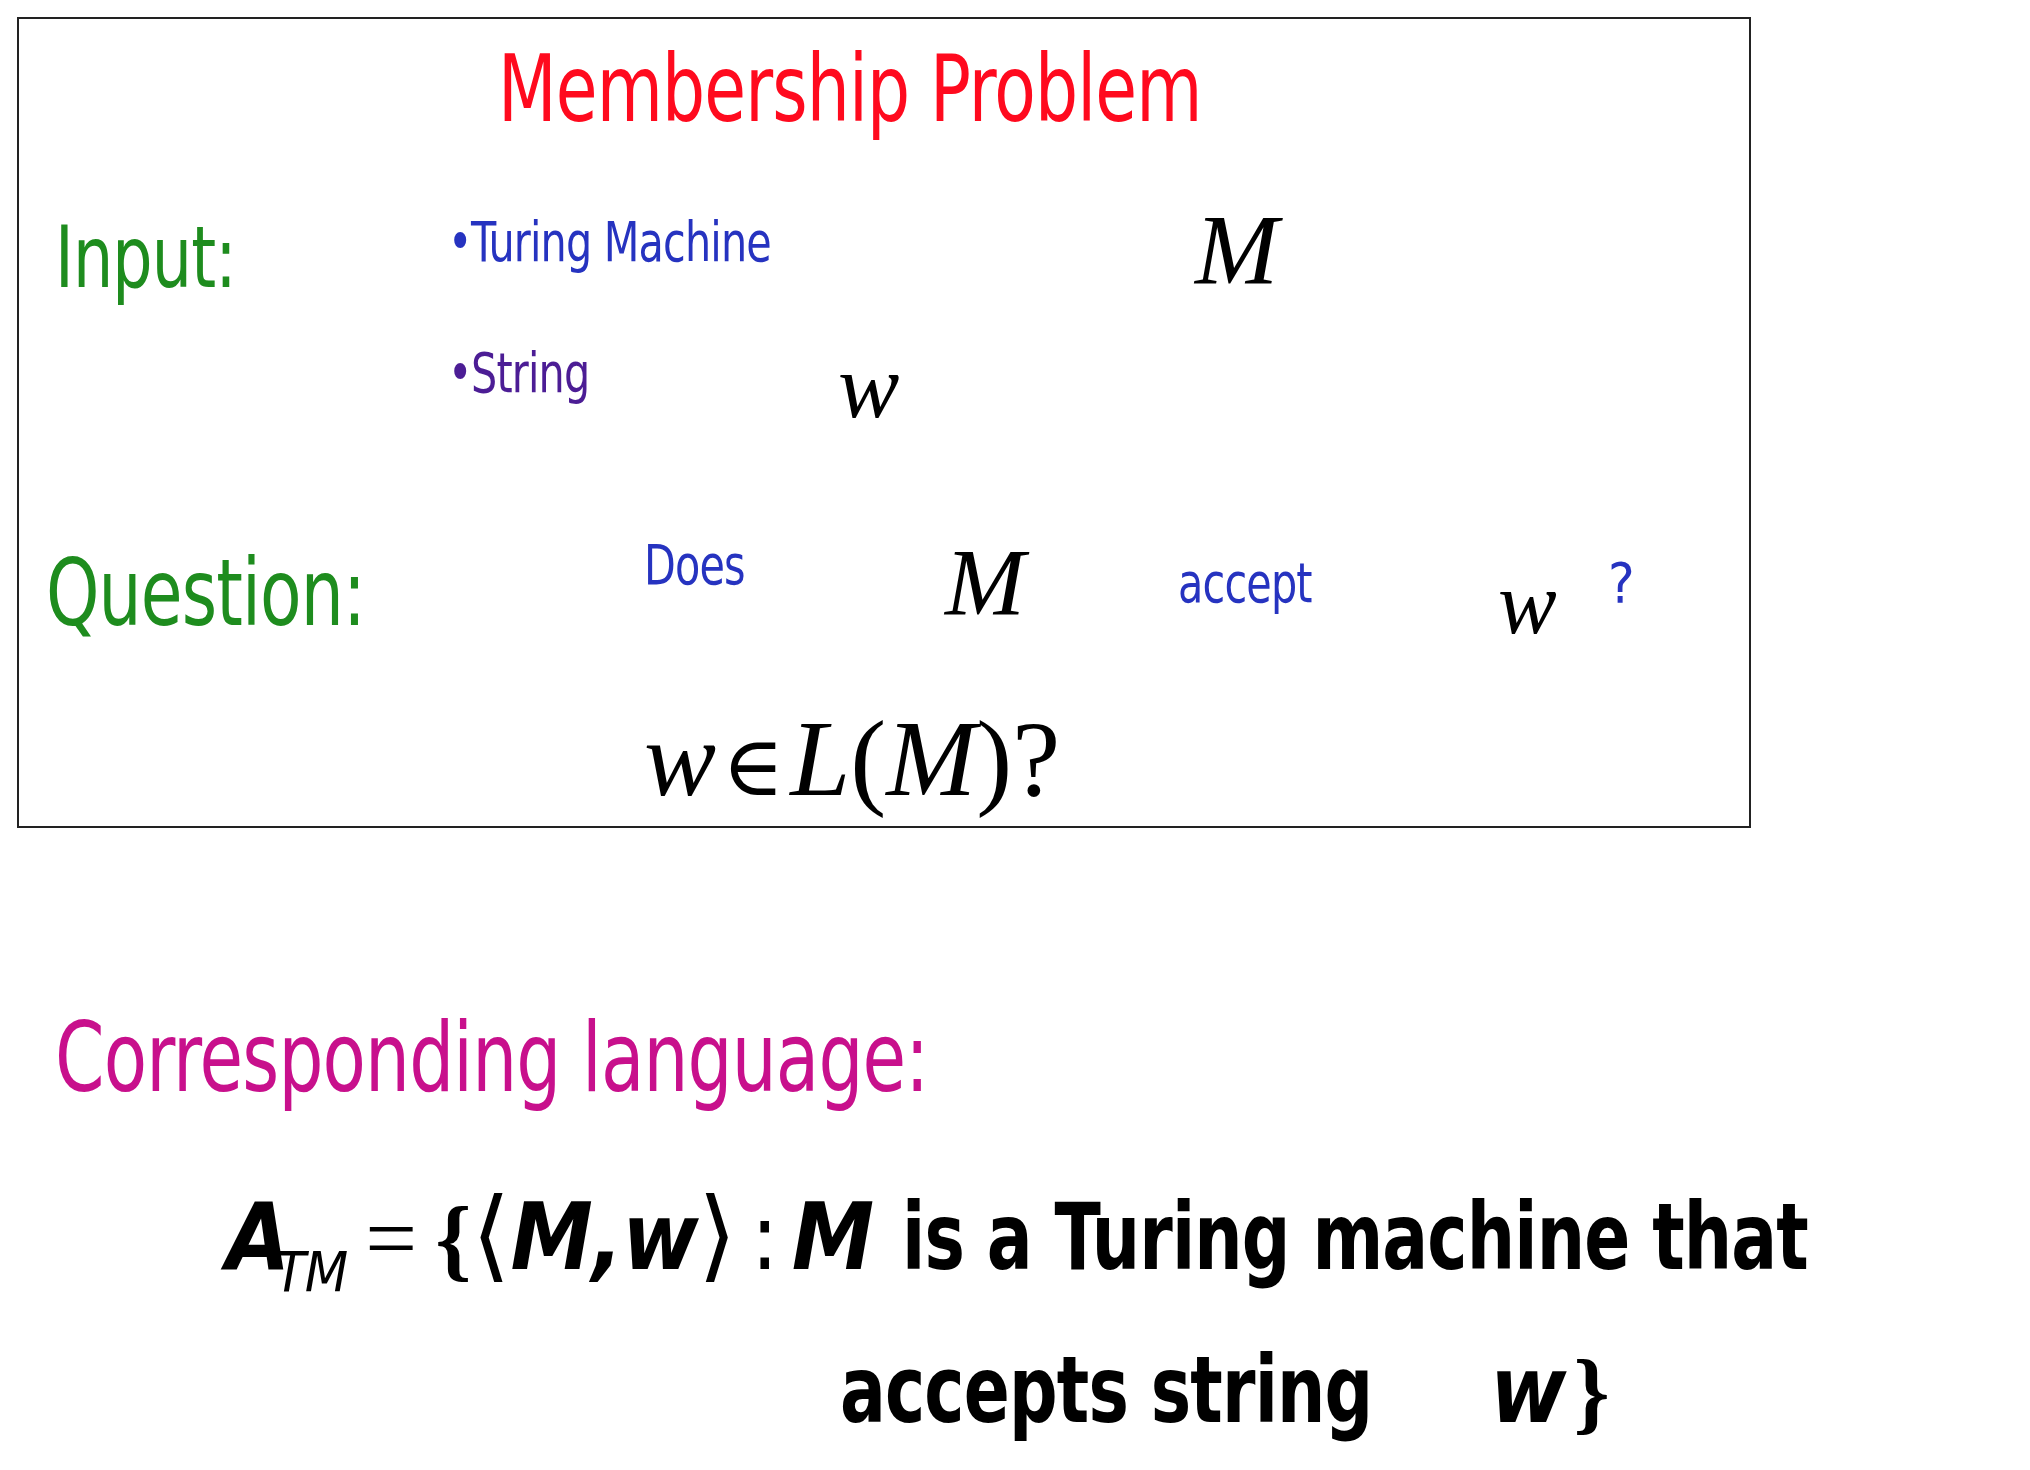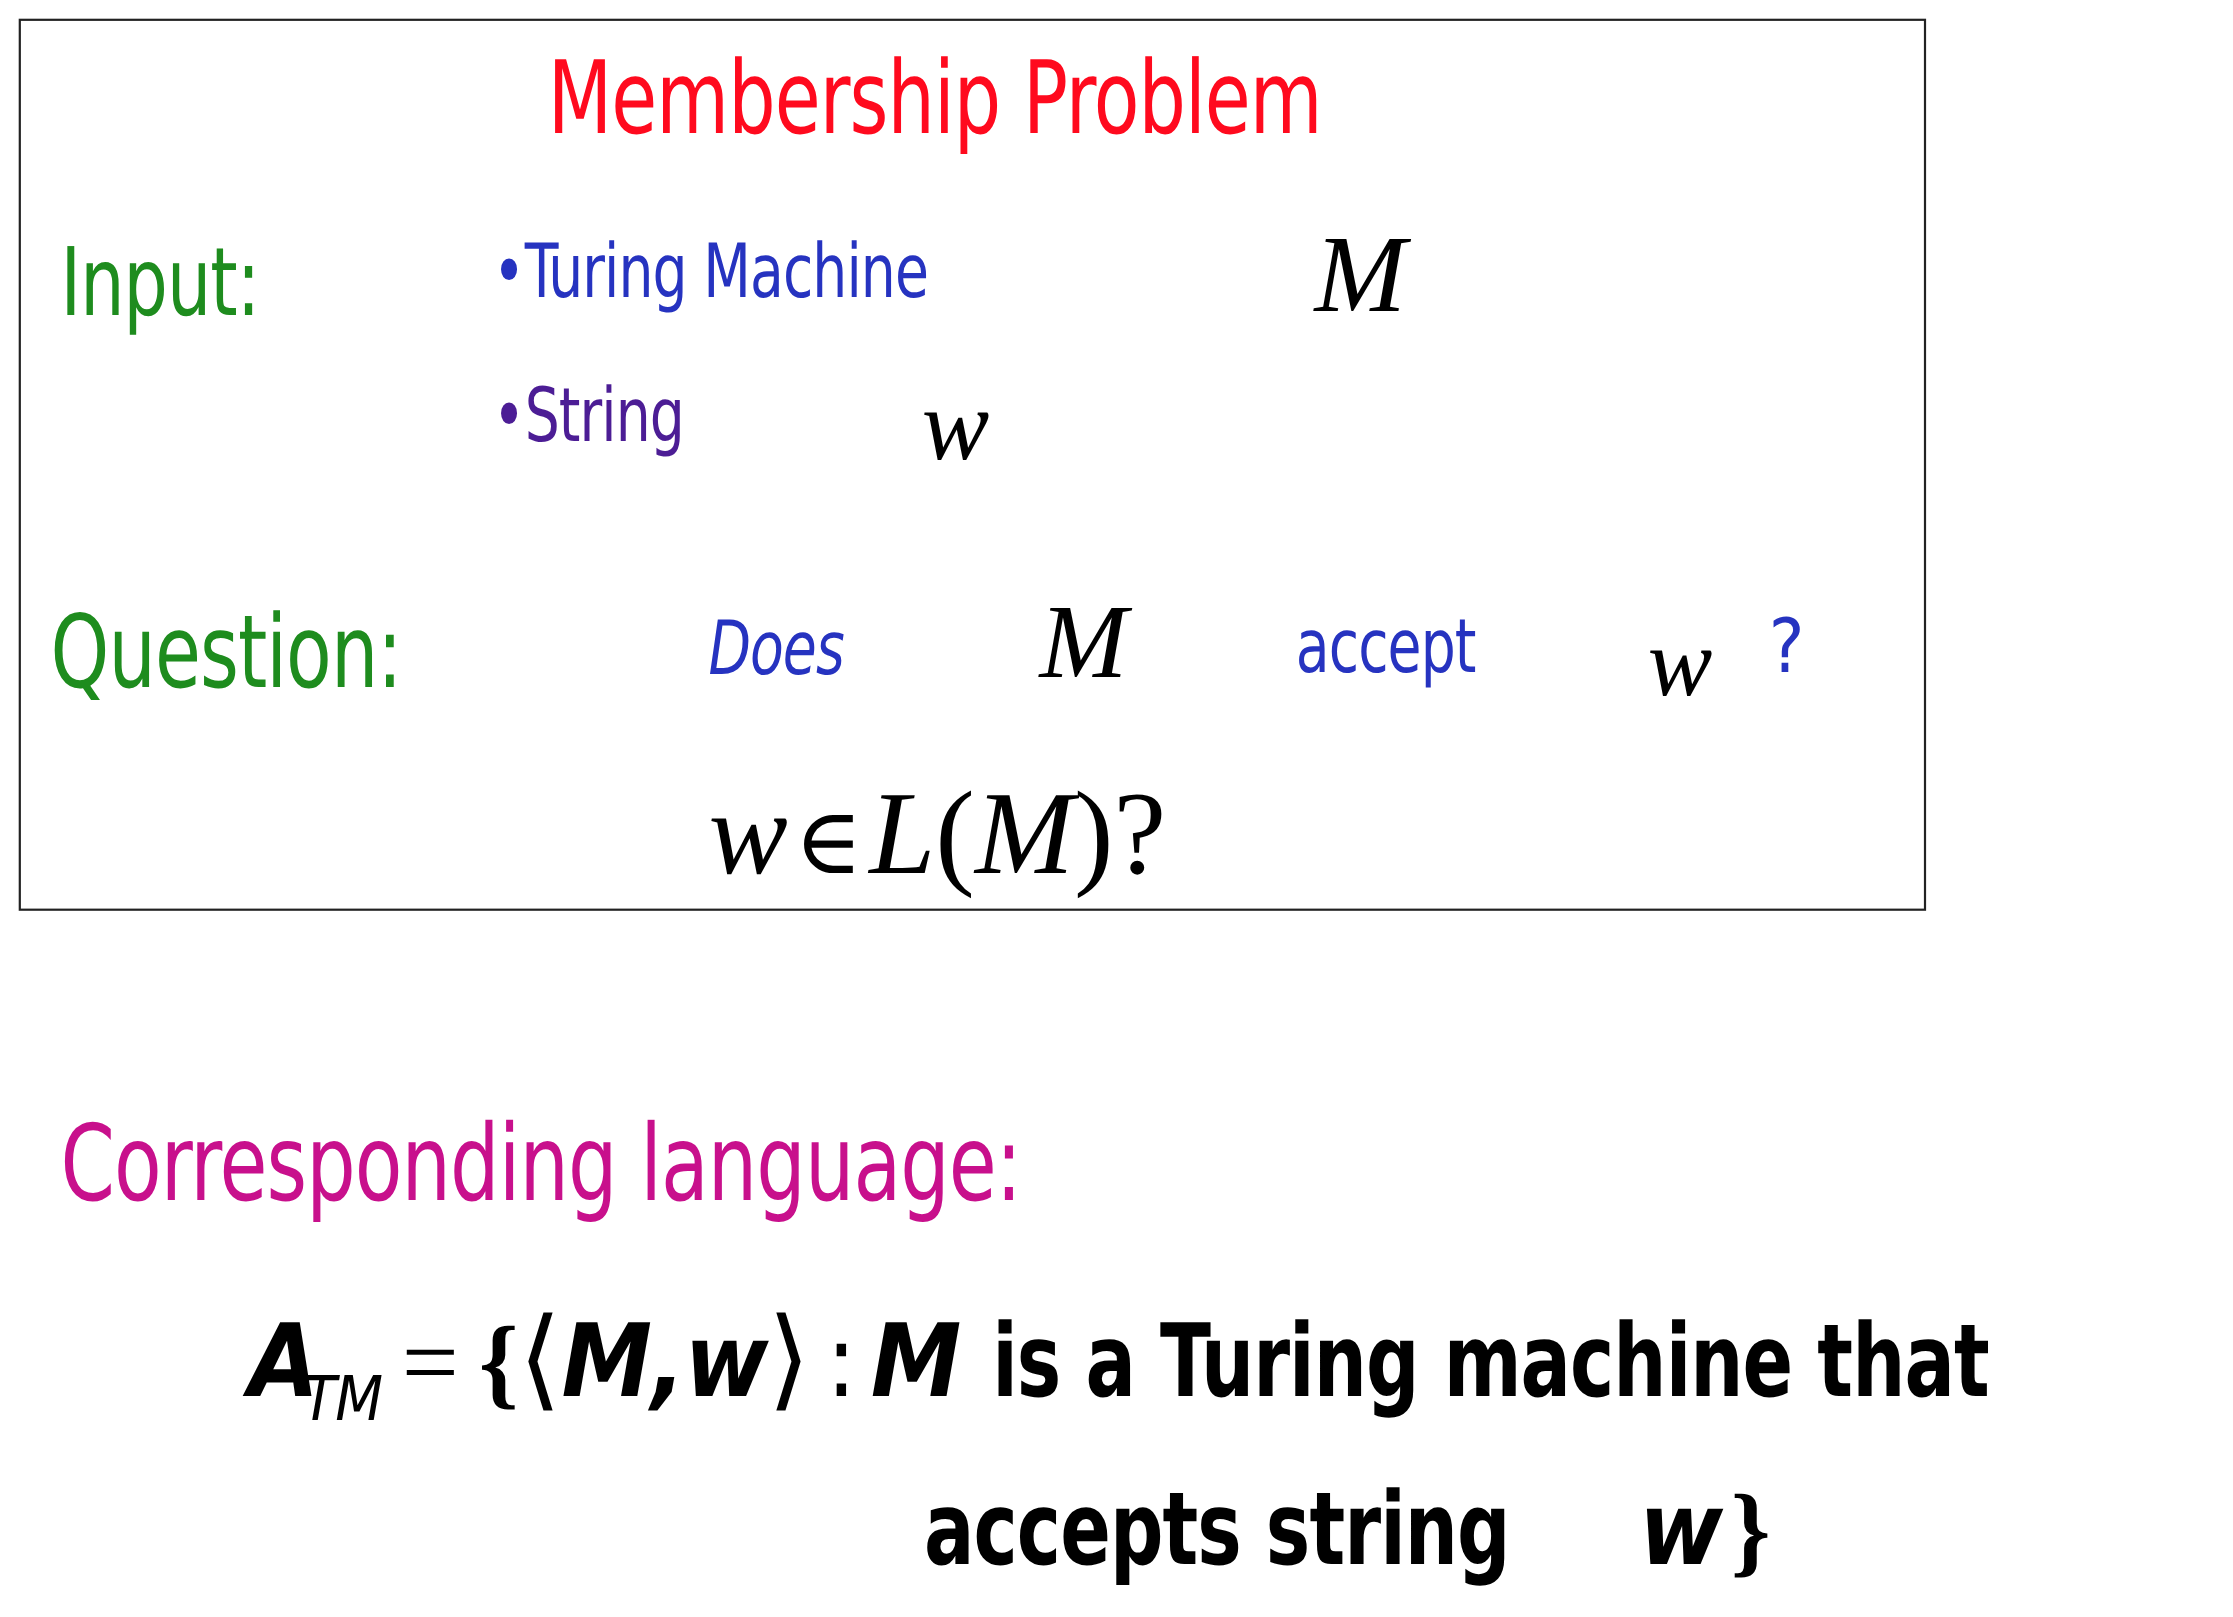--- a/index.html
+++ b/index.html
@@ -6,21 +6,21 @@
   body { width:2030px; height:1470px; position:relative; overflow:hidden;
          font-family:"DejaVu Sans", sans-serif; }
   .abs { position:absolute; white-space:nowrap; }
   .box { position:absolute; left:17px; top:17px; width:1734px; height:811px;
          border:2px solid #222; box-sizing:border-box; }
   .hand { font-family:"DejaVu Sans", sans-serif; font-stretch:condensed;
           letter-spacing:-1px; }
   .serif-it { font-family:"Liberation Serif", "DejaVu Serif", serif; font-style:italic; color:#000; }
   .title { font-size:92px; line-height:1; transform:scaleX(0.82); transform-origin:left top; }
   .lbl { font-size:86px; line-height:1; transform:scaleX(0.82); transform-origin:left top; }
-  .body-txt { font-size:68px; line-height:1; }
+  .body-txt { font-size:56px; line-height:1; }
   .sx { display:inline-block; transform:scaleX(0.82); transform-origin:left center; }
   .math-big { font-size:100px; line-height:1; }
 </style>
 </head>
 <body>
 
 <div class="box"></div>
 
 <div class="abs hand title" style="left:498px; top:44px;">
   <span style="color:#FF0A1E;">Membership Problem</span>
@@ -33,21 +33,21 @@
 </div>
 <div class="abs serif-it math-big" style="left:1195px; top:200px;">M</div>
 
 <div class="abs body-txt" style="left:448px; top:345px; color:#4c1d95;">
   <span class="sx hand">•</span><span class="sx hand" style="margin-left:-6px;">String</span>
 </div>
 <div class="abs serif-it" style="left:838px; top:340px; font-size:92px; line-height:1;">w</div>
 
 <div class="abs hand lbl" style="left:46px; top:548px; color:#1E8C1E; font-size:92px;">Question:</div>
 
-<div class="abs hand body-txt" style="left:644px; top:557px; color:#2633C0;font-style:italic;">
+<div class="abs hand body-txt" style="left:644px; top:537px; color:#2633C0;">
   <span class="sx">Does</span>
 </div>
 <div class="abs serif-it" style="left:945px; top:535px; font-size:96px; line-height:1;">M</div>
 <div class="abs hand body-txt" style="left:1142px; top:555px; color:#2633C0;margin-left:36px;">
   <span class="sx">accept</span>
 </div>
 <div class="abs serif-it" style="left:1498px; top:560px; font-size:88px; line-height:1;">w</div>
 <div class="abs hand body-txt" style="left:1608px; top:555px; color:#2633C0;">?</div>
 
 <div class="abs" style="left:644px; top:704px; font-size:108px; line-height:1; color:#000;">

